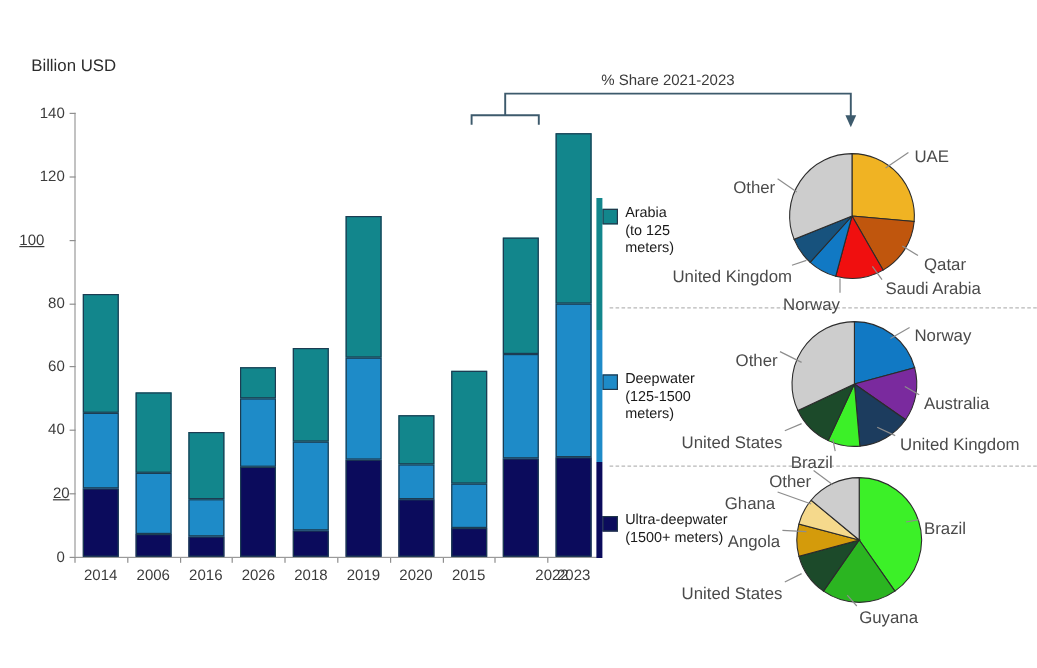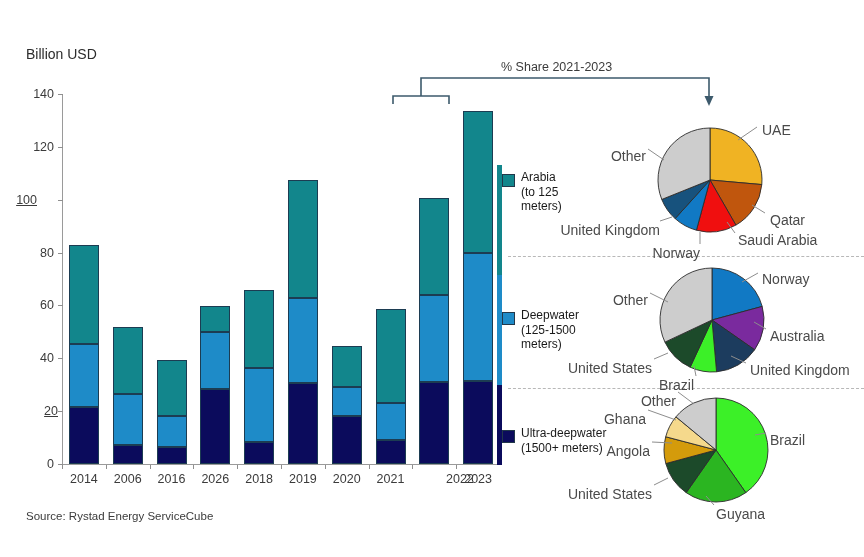--- a/index.html
+++ b/index.html
@@ -69,21 +69,20 @@
   .pie-label.right { text-align:left; }
   .pie-label.left  { text-align:center; transform:translateX(-100%); }
   .sep { position:absolute; height:0; border-top:1px dashed #b8b8b8; }
 </style>
 </head>
 <body>
 
 <div id="root">
 
   <div class="fig-subtitle">Billion USD</div>
-  <div class="source">Source: Rystad Energy ServiceCube</div>
 
   <div id="bars">
       <div class="axis-line" style="left: 62px; top: 94px; width: 1px; height: 370px;"></div>
       <div class="axis-line" style="left: 62px; top: 464px; width: 438px; height: 1px;"></div>
       <div class="ytick-label" style="left: 20px; top: 464px;">0</div>
       <div class="ytick-mark" style="left: 58px; top: 464px;"></div>
       <div class="ytick-label" style="left: 24px; top: 411.143px; text-decoration: underline;">20</div>
       <div class="ytick-mark" style="left: 58px; top: 411.143px;"></div>
       <div class="ytick-label" style="left: 20px; top: 358.286px;">40</div>
       <div class="ytick-mark" style="left: 58px; top: 358.286px;"></div>
@@ -144,21 +143,21 @@
         <div class="seg deep" style="bottom: 47.5714px; height: 29.6px;"></div>
         <div class="seg shelf" style="bottom: 77.1714px; height: 41.2286px;"></div>
       </div>
       <div class="xtick-label" style="left: 346.7px; top: 472px;">2020</div>
       <div class="xtick-mark" style="left: 324.8px; top: 465px;"></div>
       <div class="bar-group" style="left: 375.5px; top: 94px; width: 30px; height: 370px;">
         <div class="seg ultra" style="bottom: 0px; height: 23.7857px;"></div>
         <div class="seg deep" style="bottom: 23.7857px; height: 37.5286px;"></div>
         <div class="seg shelf" style="bottom: 61.3143px; height: 94.0857px;"></div>
       </div>
-      <div class="xtick-label" style="left: 390.5px; top: 472px;">2021</div>
+      <div class="xtick-label" style="left: 390.5px; top: 472px;">2015</div>
       <div class="xtick-mark" style="left: 368.6px; top: 465px;"></div>
       <div class="bar-group" style="left: 419.3px; top: 94px; width: 30px; height: 370px;">
         <div class="seg ultra" style="bottom: 0px; height: 82.4571px;"></div>
         <div class="seg deep" style="bottom: 82.4571px; height: 86.6857px;"></div>
         <div class="seg shelf" style="bottom: 169.143px; height: 97.2571px;"></div>
       </div>
       <div class="xtick-label" style="left: 460px; top: 472px;">2022</div>
       <div class="xtick-mark" style="left: 412.4px; top: 465px;"></div>
       <div class="bar-group" style="left: 463.1px; top: 94px; width: 30px; height: 370px;">
         <div class="seg ultra" style="bottom: 0px; height: 82.7214px;"></div>

